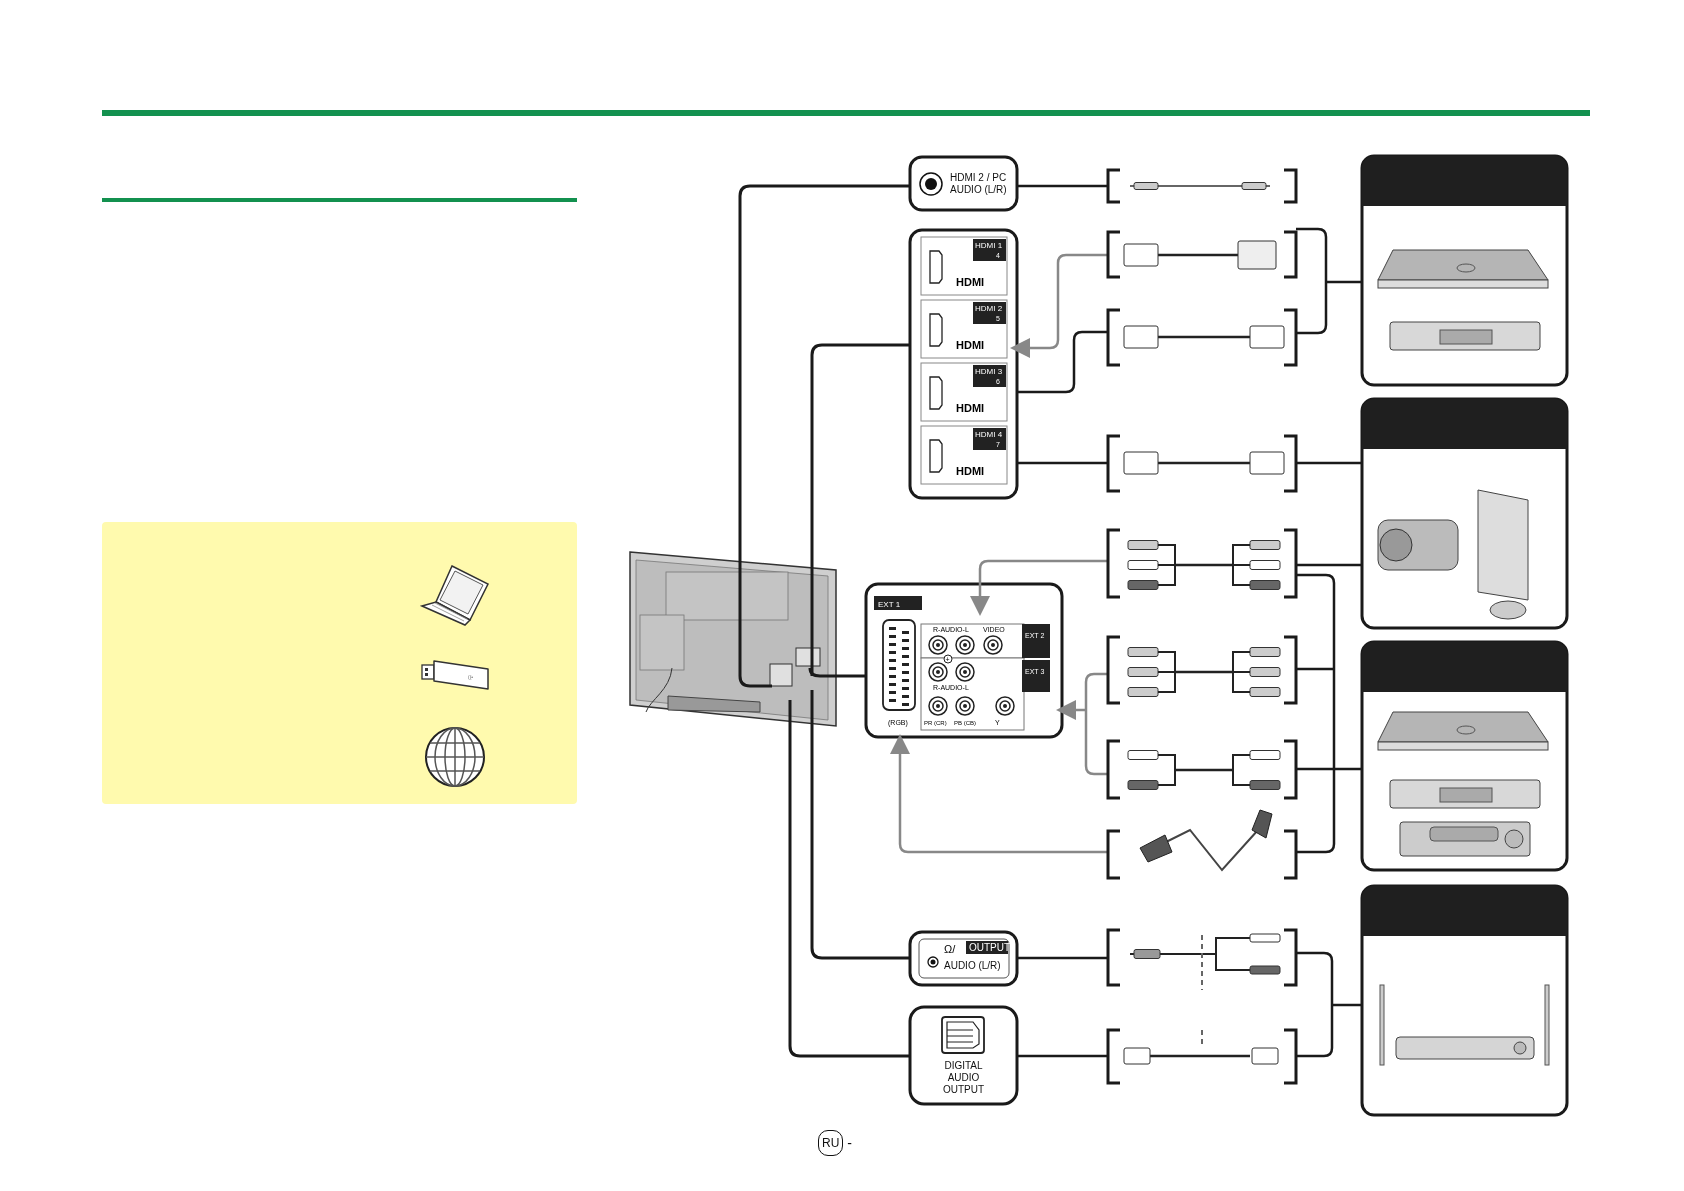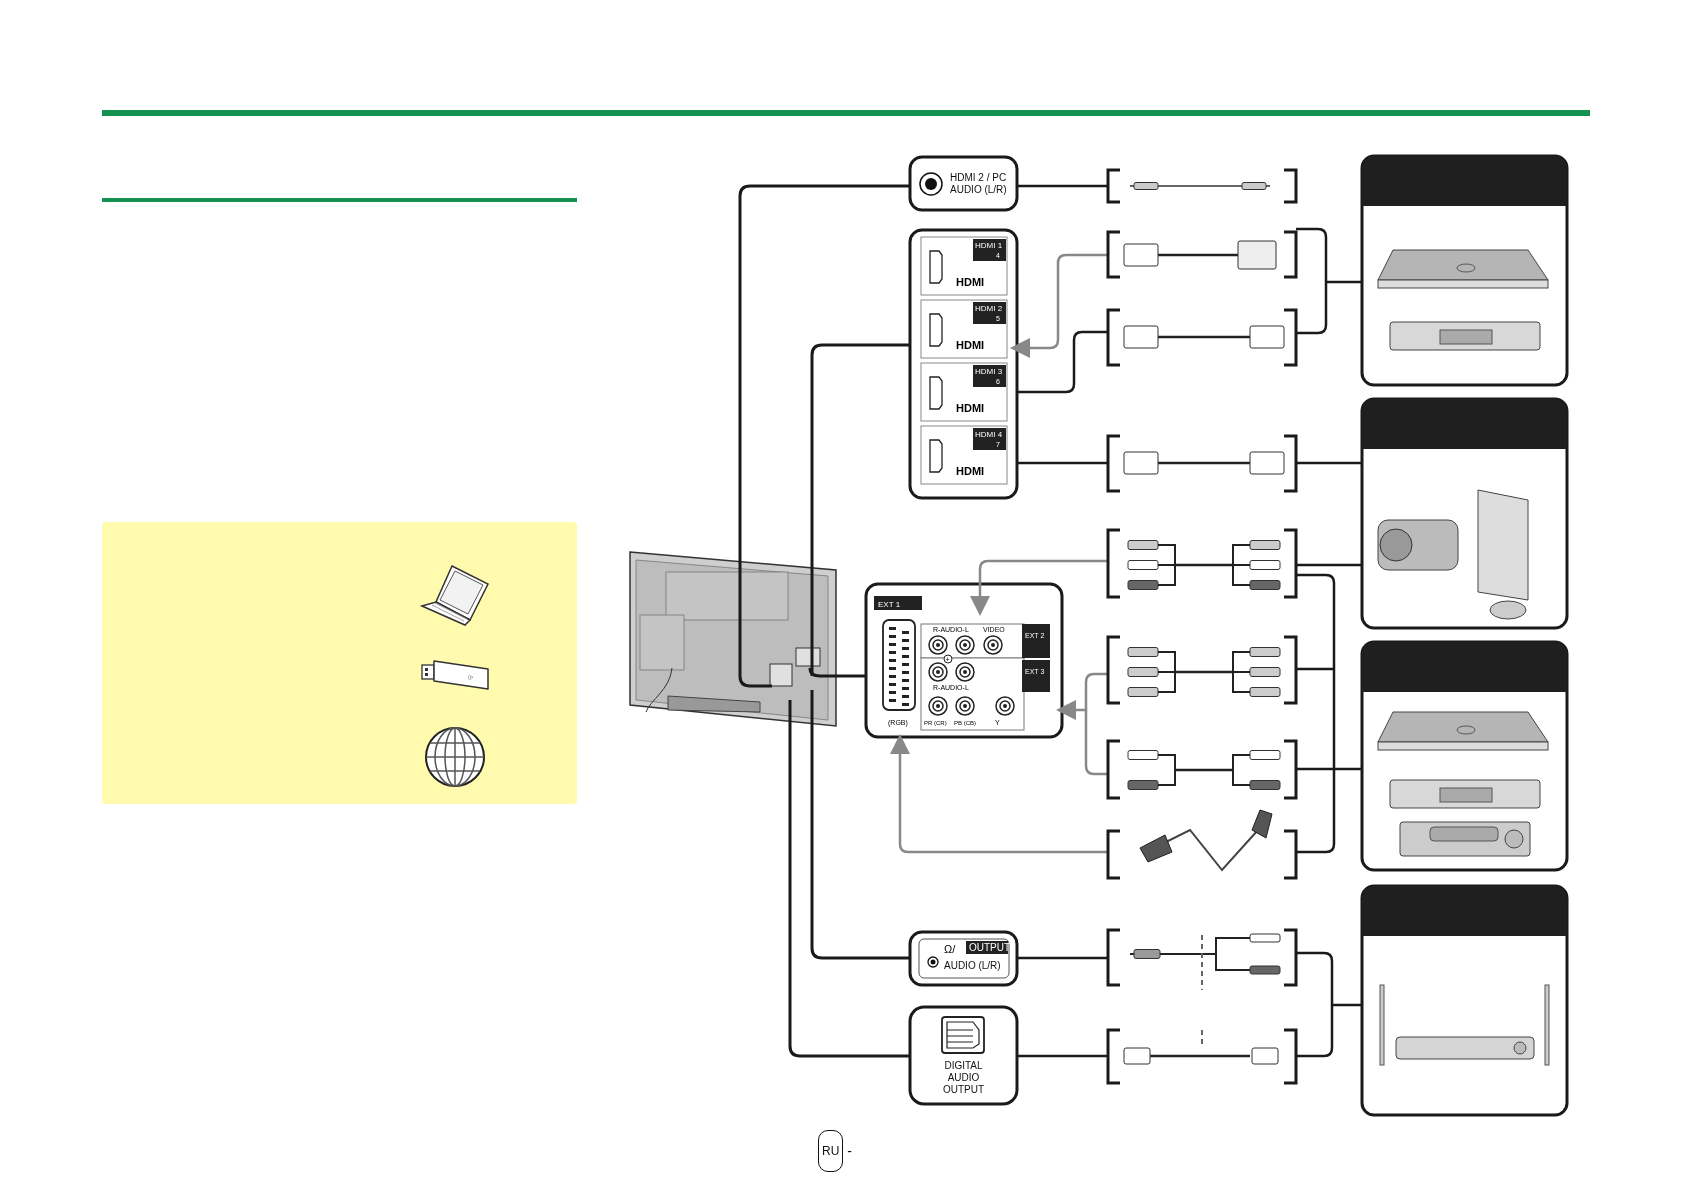--- a/index.html
+++ b/index.html
@@ -6,21 +6,21 @@
   body { width:1684px; height:1191px; position:relative; overflow:hidden;
          font-family:"Liberation Sans", sans-serif; color:#111; }
   .abs { position:absolute; }
   .rule-top { left:102px; top:110px; width:1488px; height:6px; }
   .rule-sub { left:102px; top:198px; width:475px; height:4px; }
   .yellow-box { left:102px; top:522px; width:475px; height:282px; border-radius:4px; }
   #diagram { position:absolute; left:0; top:0; width:1684px; height:1191px; }
   .port-label { font-size:10px; line-height:11px; fill:#111; }
   .small { font-size:7px; }
   .page-marker { left:818px; top:1130px; font-size:14px; display:flex; align-items:center; gap:4px; }
-  .ru-badge { border:1.5px solid #111; border-radius:10px; padding:12px 3px; font-size:12px; line-height:16px; }
+  .ru-badge { border:1.5px solid #111; border-radius:10px; padding:4px 3px; font-size:12px; line-height:16px; }
 </style>
 </head>
 <body>
 
 <div class="abs rule-top" style="background:#13914F"></div>
 <div class="abs rule-sub" style="background:#13914F"></div>
 
 <div class="abs yellow-box" style="background:#FFFAAE">
   <svg class="abs" style="left:318px;top:40px" width="75" height="65" viewBox="0 0 75 65">
     <polygon points="32,4 68,22 50,58 16,40" fill="#fff" stroke="#333" stroke-width="1.5"></polygon>

